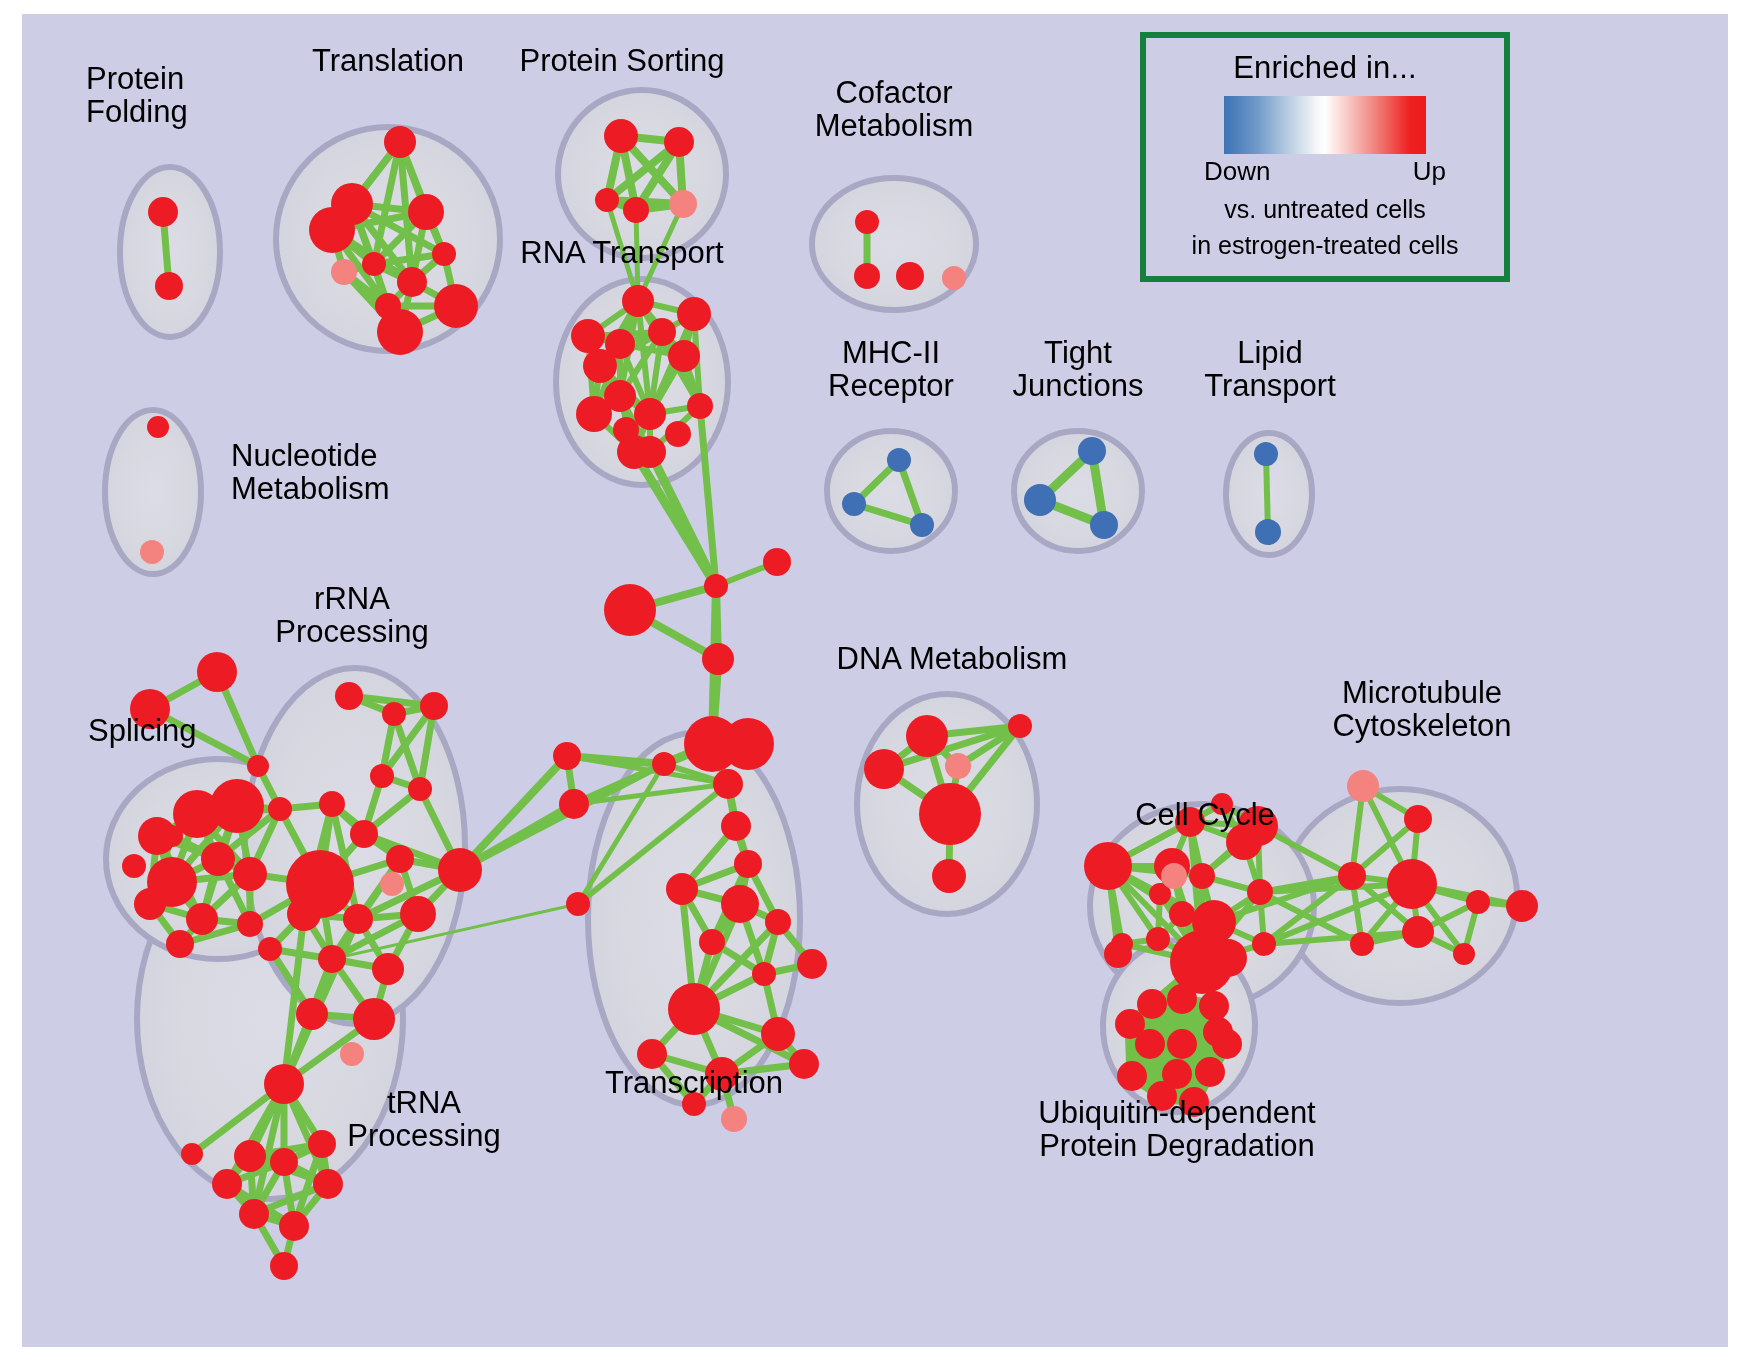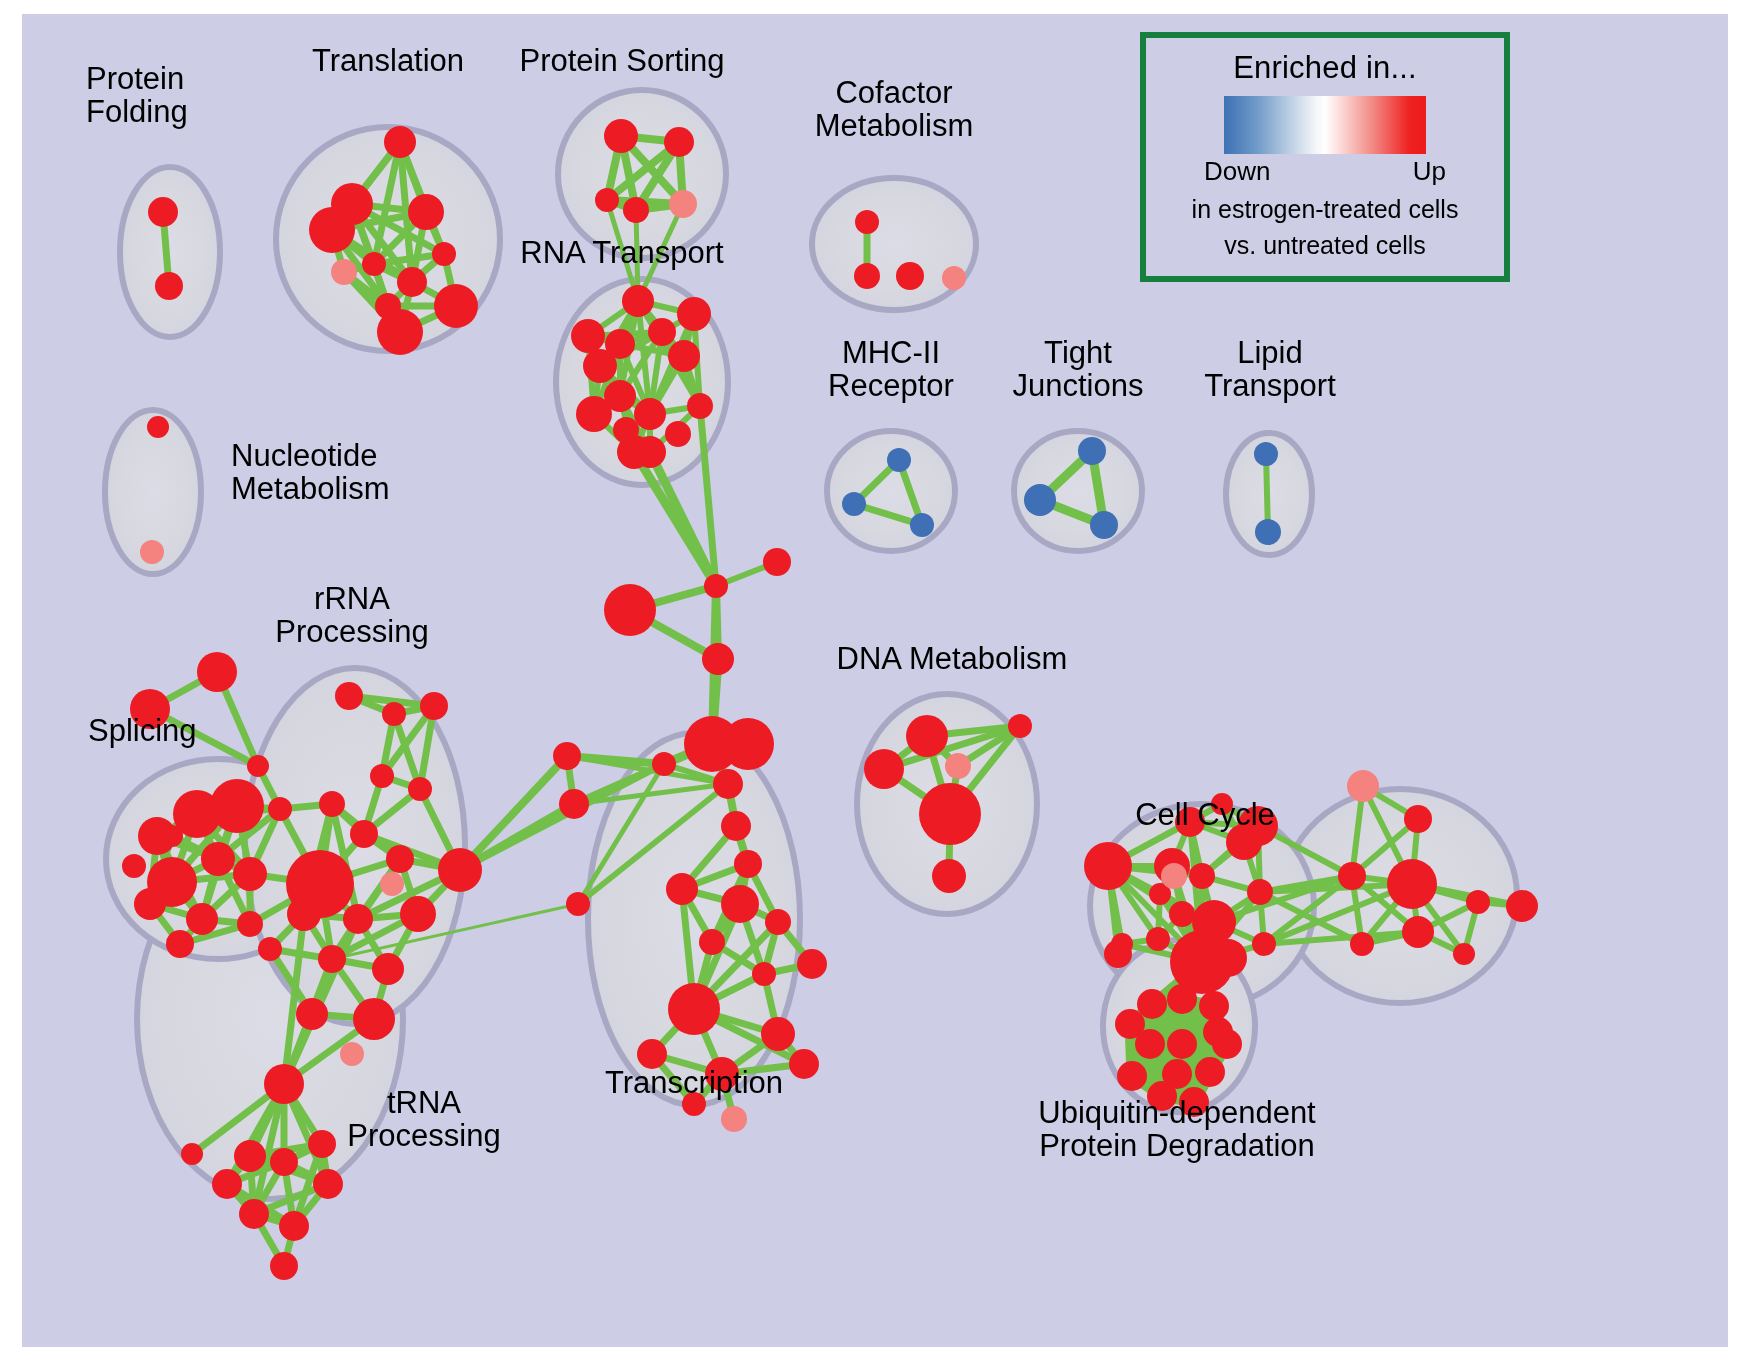--- a/index.html
+++ b/index.html
@@ -826,28 +826,30 @@
     <div class="clabel ctr" style="left:1248px;top:322px;">Lipid
 Transport</div>
     <div class="clabel lft" style="left:48px;top:700px;margin-left:18px;">Splicing</div>
     <div class="clabel ctr" style="left:330px;top:568px;">rRNA
 Processing</div>
     <div class="clabel ctr" style="left:402px;top:1072px;">tRNA
 Processing</div>
     <div class="clabel ctr" style="left:672px;top:1052px;">Transcription</div>
     <div class="clabel ctr" style="left:930px;top:628px;">DNA Metabolism</div>
     <div class="clabel ctr" style="left:1183px;top:748px;margin-top:36px;">Cell Cycle</div>
+    <div class="clabel ctr" style="left:1400px;top:662px;">Microtubule
+Cytoskeleton</div>
     <div class="clabel ctr" style="left:1155px;top:1082px;">Ubiquitin-dependent
 Protein Degradation</div>
 
     <div id="legend">
       <div class="ltitle">Enriched in...</div>
       <div id="gradbar"></div>
       <div class="lrow">
         <span>Down</span>
         <span>Up</span>
       </div>
+      <div class="lsub">vs. untreated cells</div>
       <div class="lsub">in estrogen-treated cells</div>
-      <div class="lsub">vs. untreated cells</div>
     </div>
 
   </div>
 </div>
 
 </body></html>

